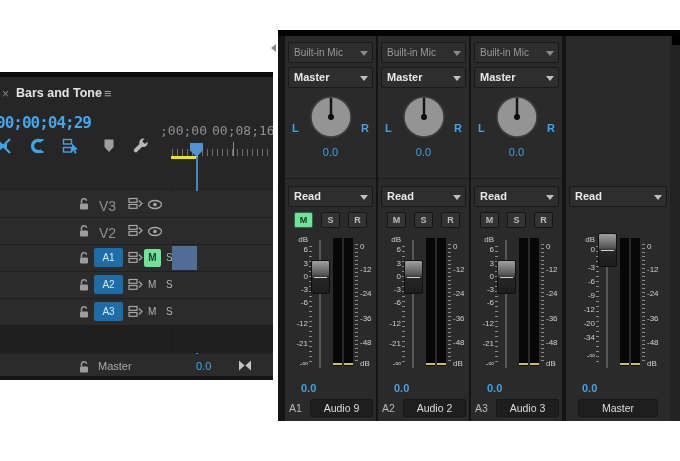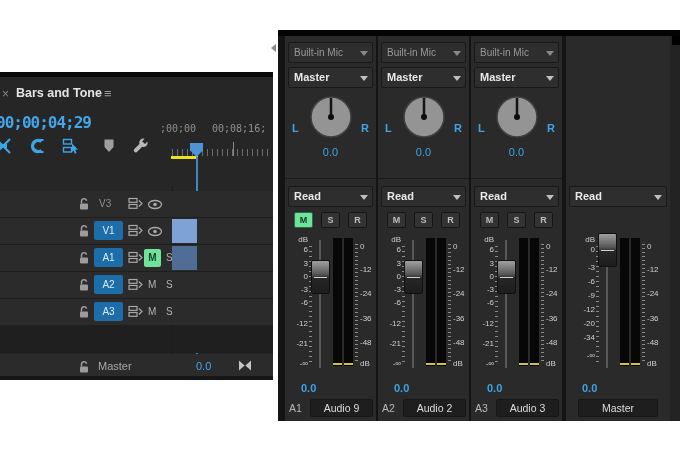--- a/index.html
+++ b/index.html
@@ -8,38 +8,38 @@
 
   
   #timeline { position:absolute; left:0; top:72px; width:273px; height:308px;
               background:#262626; border-top:5px solid #0a0a0a; overflow:hidden; }
   .tl-tabbar { position:absolute; left:0; top:3px; width:100%; height:28px; }
   .tl-close { position:absolute; left:2px; top:7px; color:#8a8a8a; font-size:12px; }
   .tl-title { position:absolute; left:16px; top:6px; color:#e3e3e3; font-size:12.5px; font-weight:700; }
   .tl-menu  { position:absolute; left:104px; top:6px; color:#9a9a9a; font-size:13px; }
   .tl-timecode { position:absolute; left:-4px; top:36px; color:#41a6ea; font-weight:700;
                  font-size:16px; font-family:"DejaVu Sans Mono", monospace; letter-spacing:-1px; }
-  .tl-rlabel { position:absolute; top:46px; color:#8f8f8f; font-size:10px;
+  .tl-rlabel { position:absolute; top:46px; color:#8f8f8f; font-size:13px;
                font-family:"DejaVu Sans Mono", monospace; }
   .tl-toolbar-icon { position:absolute; top:60px; width:18px; height:18px; }
   .tl-ruler-ticks { position:absolute; left:172px; right:1px; top:72px; height:7px;
       background:repeating-linear-gradient(90deg,#6e6e6e 0 1px,transparent 1px 5px); }
   .tl-bigtick { position:absolute; left:233px; top:65px; width:1px; height:14px; background:#8a8a8a; }
   .tl-workarea { position:absolute; left:171px; top:79px; width:27px; height:3px; background:#ece21f; }
   .tl-playhead-head { position:absolute; left:190px; top:66px; width:13px; height:14px; background:#4e93d6;
       clip-path:polygon(0 0,100% 0,100% 52%,50% 100%,0 52%); }
   .tl-playhead-line { position:absolute; left:196px; top:80px; width:2px; height:197px; background:#3f87c8; }
   .tl-vsep { position:absolute; left:172px; top:110px; width:1px; height:167px; background:#1b1b1b; }
   .tl-rows { position:absolute; left:0; top:114px; width:100%; }
   .tl-row { position:relative; height:26px; margin-bottom:1px; background:#2b2b2b; }
   .tl-rows-bg { position:absolute; left:0; top:114px; width:100%; height:162px; background:#1f1f1f; }
   .tl-lock { position:absolute; left:78px; top:6px; width:12px; height:14px; }
   .tl-chip { position:absolute; left:94px; top:3px; width:29px; height:19px; background:#1d6da9;
              border-radius:2px; color:#d9ebf8; font-size:10px; text-align:center; line-height:19px; }
-  .tl-plain { position:absolute; left:99px; top:7px; color:#8f8f8f; font-size:10px;text-align:center; }
+  .tl-plain { position:absolute; left:99px; top:7px; color:#8f8f8f; font-size:14px;text-align:center; }
   .tl-patch { position:absolute; left:128px; top:6px; width:15px; height:13px; }
   .tl-eye { position:absolute; left:147px; top:8px; width:16px; height:11px; }
   .tl-m-active { position:absolute; left:144px; top:4px; width:17px; height:18px; background:#70e29a;
                  border-radius:2px; color:#17402b; font-size:10px; font-weight:700; text-align:center; line-height:18px; }
   .tl-m-plain { position:absolute; left:148px; top:7px; color:#b2b2b2; font-size:10px; }
   .tl-s-plain { position:absolute; left:166px; top:7px; color:#b2b2b2; font-size:10px; }
   .tl-clip { position:absolute; left:172px; top:1px; width:25px; height:24px; }
   .tl-master { position:absolute; left:0; top:277px; width:100%; height:24px; background:#2b2b2b; }
   .tl-master-label { position:absolute; left:98px; top:6px; color:#a8a8a8; font-size:11px; }
   .tl-master-val { position:absolute; left:196px; top:6px; color:#41a6ea; font-size:11px; }
@@ -148,38 +148,37 @@
           <rect x="1" y="1.5" width="8" height="3.8" fill="none" stroke="#a8a8a8" stroke-width="1.2"></rect>
           <rect x="1" y="7.5" width="8" height="3.8" fill="none" stroke="#a8a8a8" stroke-width="1.2"></rect>
           <path d="M10.8 3.5 L14 6.5 L10.8 9.5" fill="none" stroke="#a8a8a8" stroke-width="1.2"></path>
         </svg>
       <svg class="tl-eye" viewBox="0 0 16 11">
           <ellipse cx="8" cy="5.5" rx="6.5" ry="4" fill="none" stroke="#a8a8a8" stroke-width="1.3"></ellipse>
           <circle cx="8" cy="5.5" r="1.8" fill="#a8a8a8"></circle>
         </svg>
     </div>
 
-
     <div class="tl-row">
       <svg class="tl-lock" viewBox="0 0 12 14">
           <path d="M3.5 6.5 V4.3 a2.6 2.6 0 0 1 5.1 -0.6" fill="none" stroke="#9c9c9c" stroke-width="1.5"></path>
           <rect x="2" y="6.5" width="8" height="6" rx="1" fill="#9c9c9c"></rect>
         </svg>
-      <span class="tl-chip">V1</span>
+      <span class="tl-plain">V2</span>
       <svg class="tl-patch" viewBox="0 0 15 13">
           <rect x="1" y="1.5" width="8" height="3.8" fill="none" stroke="#a8a8a8" stroke-width="1.2"></rect>
           <rect x="1" y="7.5" width="8" height="3.8" fill="none" stroke="#a8a8a8" stroke-width="1.2"></rect>
           <path d="M10.8 3.5 L14 6.5 L10.8 9.5" fill="none" stroke="#a8a8a8" stroke-width="1.2"></path>
         </svg>
       <svg class="tl-eye" viewBox="0 0 16 11">
           <ellipse cx="8" cy="5.5" rx="6.5" ry="4" fill="none" stroke="#a8a8a8" stroke-width="1.3"></ellipse>
           <circle cx="8" cy="5.5" r="1.8" fill="#a8a8a8"></circle>
         </svg>
-      <div class="tl-clip" style="background:#7ea2d6;"></div>
-    </div>
+    </div>
+
 
     <div class="tl-row">
       <svg class="tl-lock" viewBox="0 0 12 14">
           <path d="M3.5 6.5 V4.3 a2.6 2.6 0 0 1 5.1 -0.6" fill="none" stroke="#9c9c9c" stroke-width="1.5"></path>
           <rect x="2" y="6.5" width="8" height="6" rx="1" fill="#9c9c9c"></rect>
         </svg>
       <span class="tl-chip">A1</span>
       <svg class="tl-patch" viewBox="0 0 15 13">
           <rect x="1" y="1.5" width="8" height="3.8" fill="none" stroke="#a8a8a8" stroke-width="1.2"></rect>
           <rect x="1" y="7.5" width="8" height="3.8" fill="none" stroke="#a8a8a8" stroke-width="1.2"></rect>

